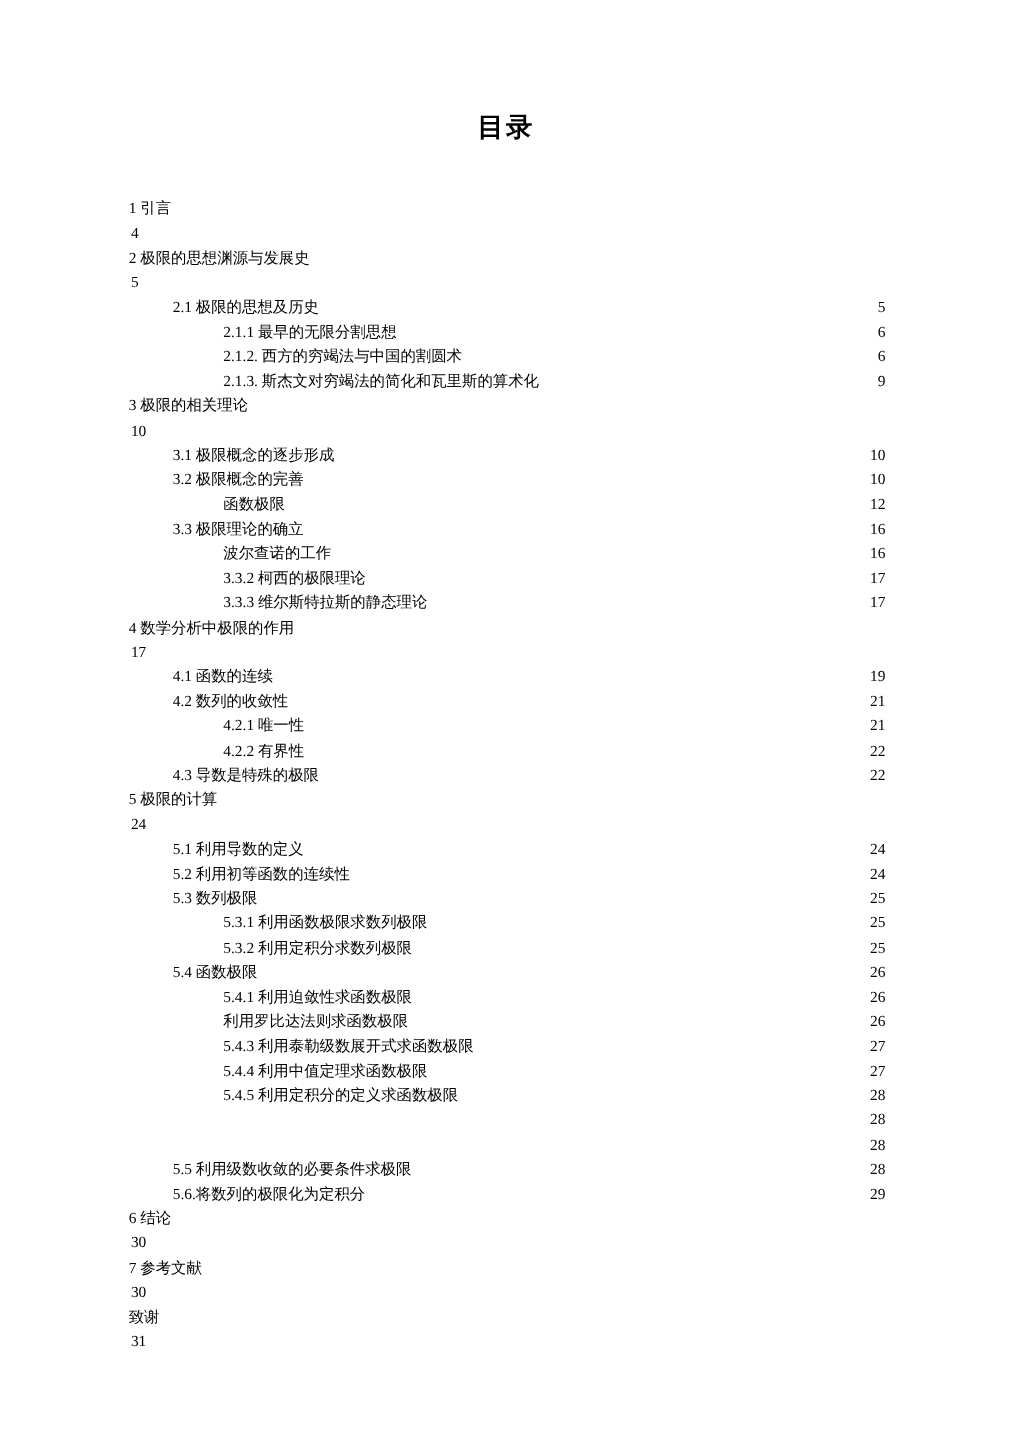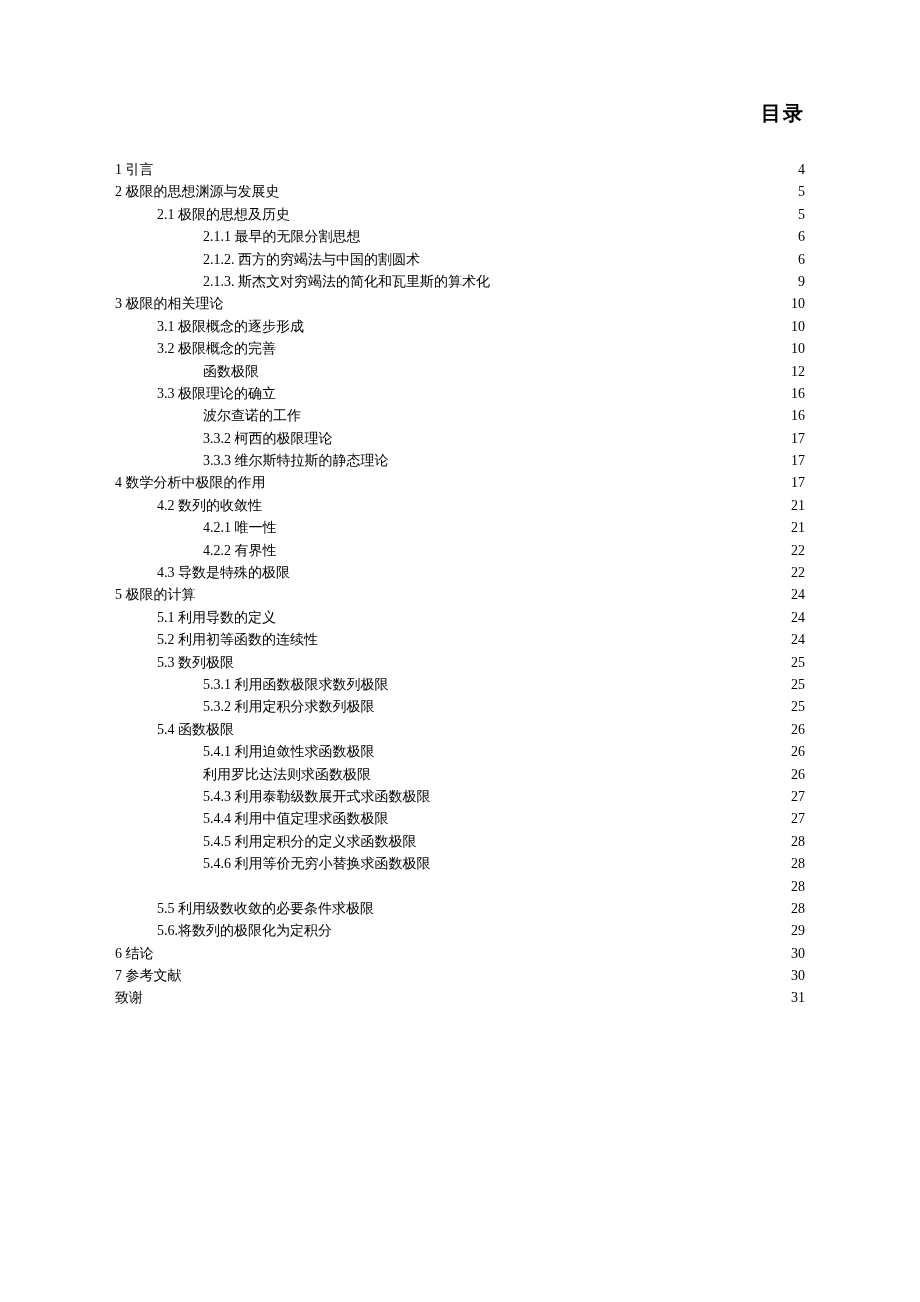--- a/index.html
+++ b/index.html
@@ -11,34 +11,34 @@
     font-size: 14px;
   }
   .page {
     width: 920px;
     min-height: 1302px;
     margin: 0 auto;
     padding: 100px 115px 60px 115px;
     box-sizing: border-box;
   }
   .title {
-    text-align: right;
-    font-size: 20px;
+    text-align: center;
+    font-size: 24px;
     font-weight: bold;
-    margin-bottom: 32px;
+    margin-bottom: 48px;
     letter-spacing: 2px;
   }
   .toc-row {
     display: flex;
     align-items: baseline;
     white-space: nowrap;
     line-height: 1.6;
     margin-bottom: 0px;
   }
-  .indent-0 { padding-left: 0; }
+  .indent-0 { padding-left: 0; flex-direction: column; }
   .indent-1 { padding-left: 42px; }
   .indent-2 { padding-left: 88px; }
   .label { flex: 0 0 auto; }
   .leader {
     flex: 1 1 auto;
     overflow: hidden;
     position: relative;
     margin: 0 2px;
   }
   .leader::after {
@@ -125,20 +125,25 @@
         <span class="label">3.3.3 维尔斯特拉斯的静态理论</span>
         <span class="leader"></span>
         <span class="pagenum">17</span>
       </div>
       <div class="toc-row indent-0">
         <span class="label">4 数学分析中极限的作用</span>
         <span class="leader"></span>
         <span class="pagenum">17</span>
       </div>
       <div class="toc-row indent-1">
+        <span class="label">4.1 函数的连续</span>
+        <span class="leader"></span>
+        <span class="pagenum">19</span>
+      </div>
+      <div class="toc-row indent-1">
         <span class="label">4.2 数列的收敛性</span>
         <span class="leader"></span>
         <span class="pagenum">21</span>
       </div>
       <div class="toc-row indent-2">
         <span class="label">4.2.1 唯一性</span>
         <span class="leader"></span>
         <span class="pagenum">21</span>
       </div>
       <div class="toc-row indent-2">
@@ -205,21 +210,20 @@
         <span class="label">5.4.4 利用中值定理求函数极限</span>
         <span class="leader"></span>
         <span class="pagenum">27</span>
       </div>
       <div class="toc-row indent-2">
         <span class="label">5.4.5 利用定积分的定义求函数极限</span>
         <span class="leader"></span>
         <span class="pagenum">28</span>
       </div>
       <div class="toc-row indent-2">
-        <span class="label">5.4.6 利用等价无穷小替换求函数极限</span>
         <span class="leader"></span>
         <span class="pagenum">28</span>
       </div>
       <div class="toc-row indent-2">
         <span class="leader"></span>
         <span class="pagenum">28</span>
       </div>
       <div class="toc-row indent-1">
         <span class="label">5.5 利用级数收敛的必要条件求极限</span>
         <span class="leader"></span>

